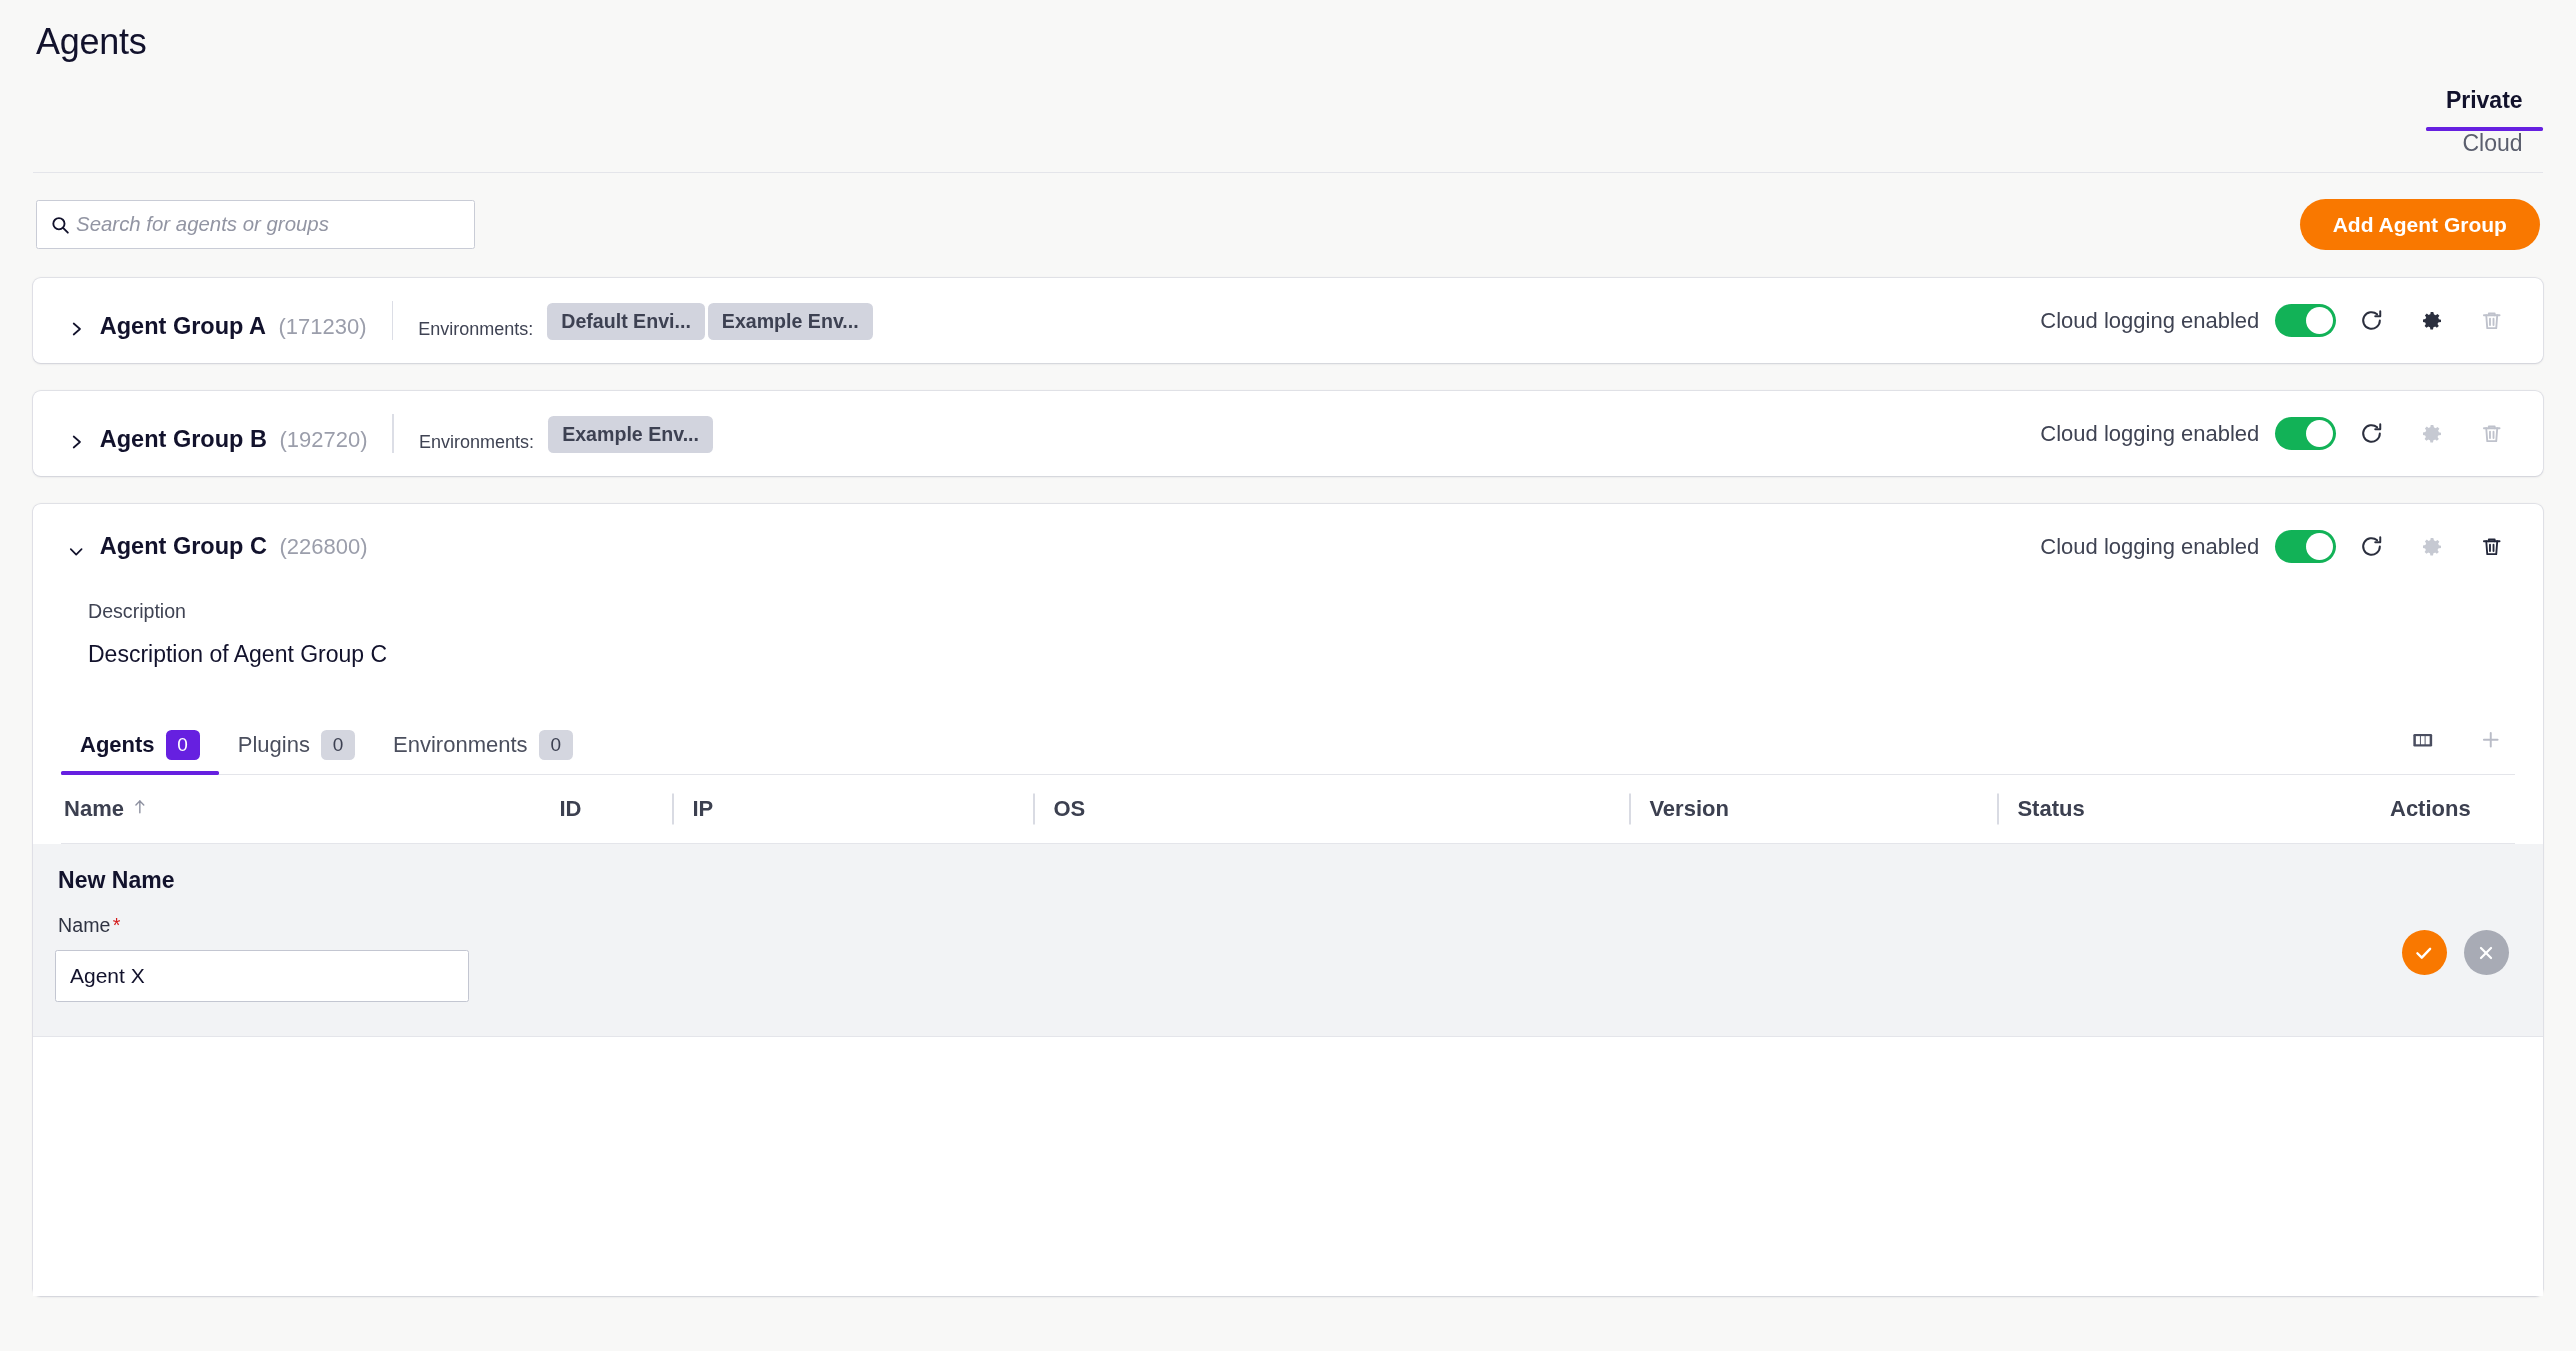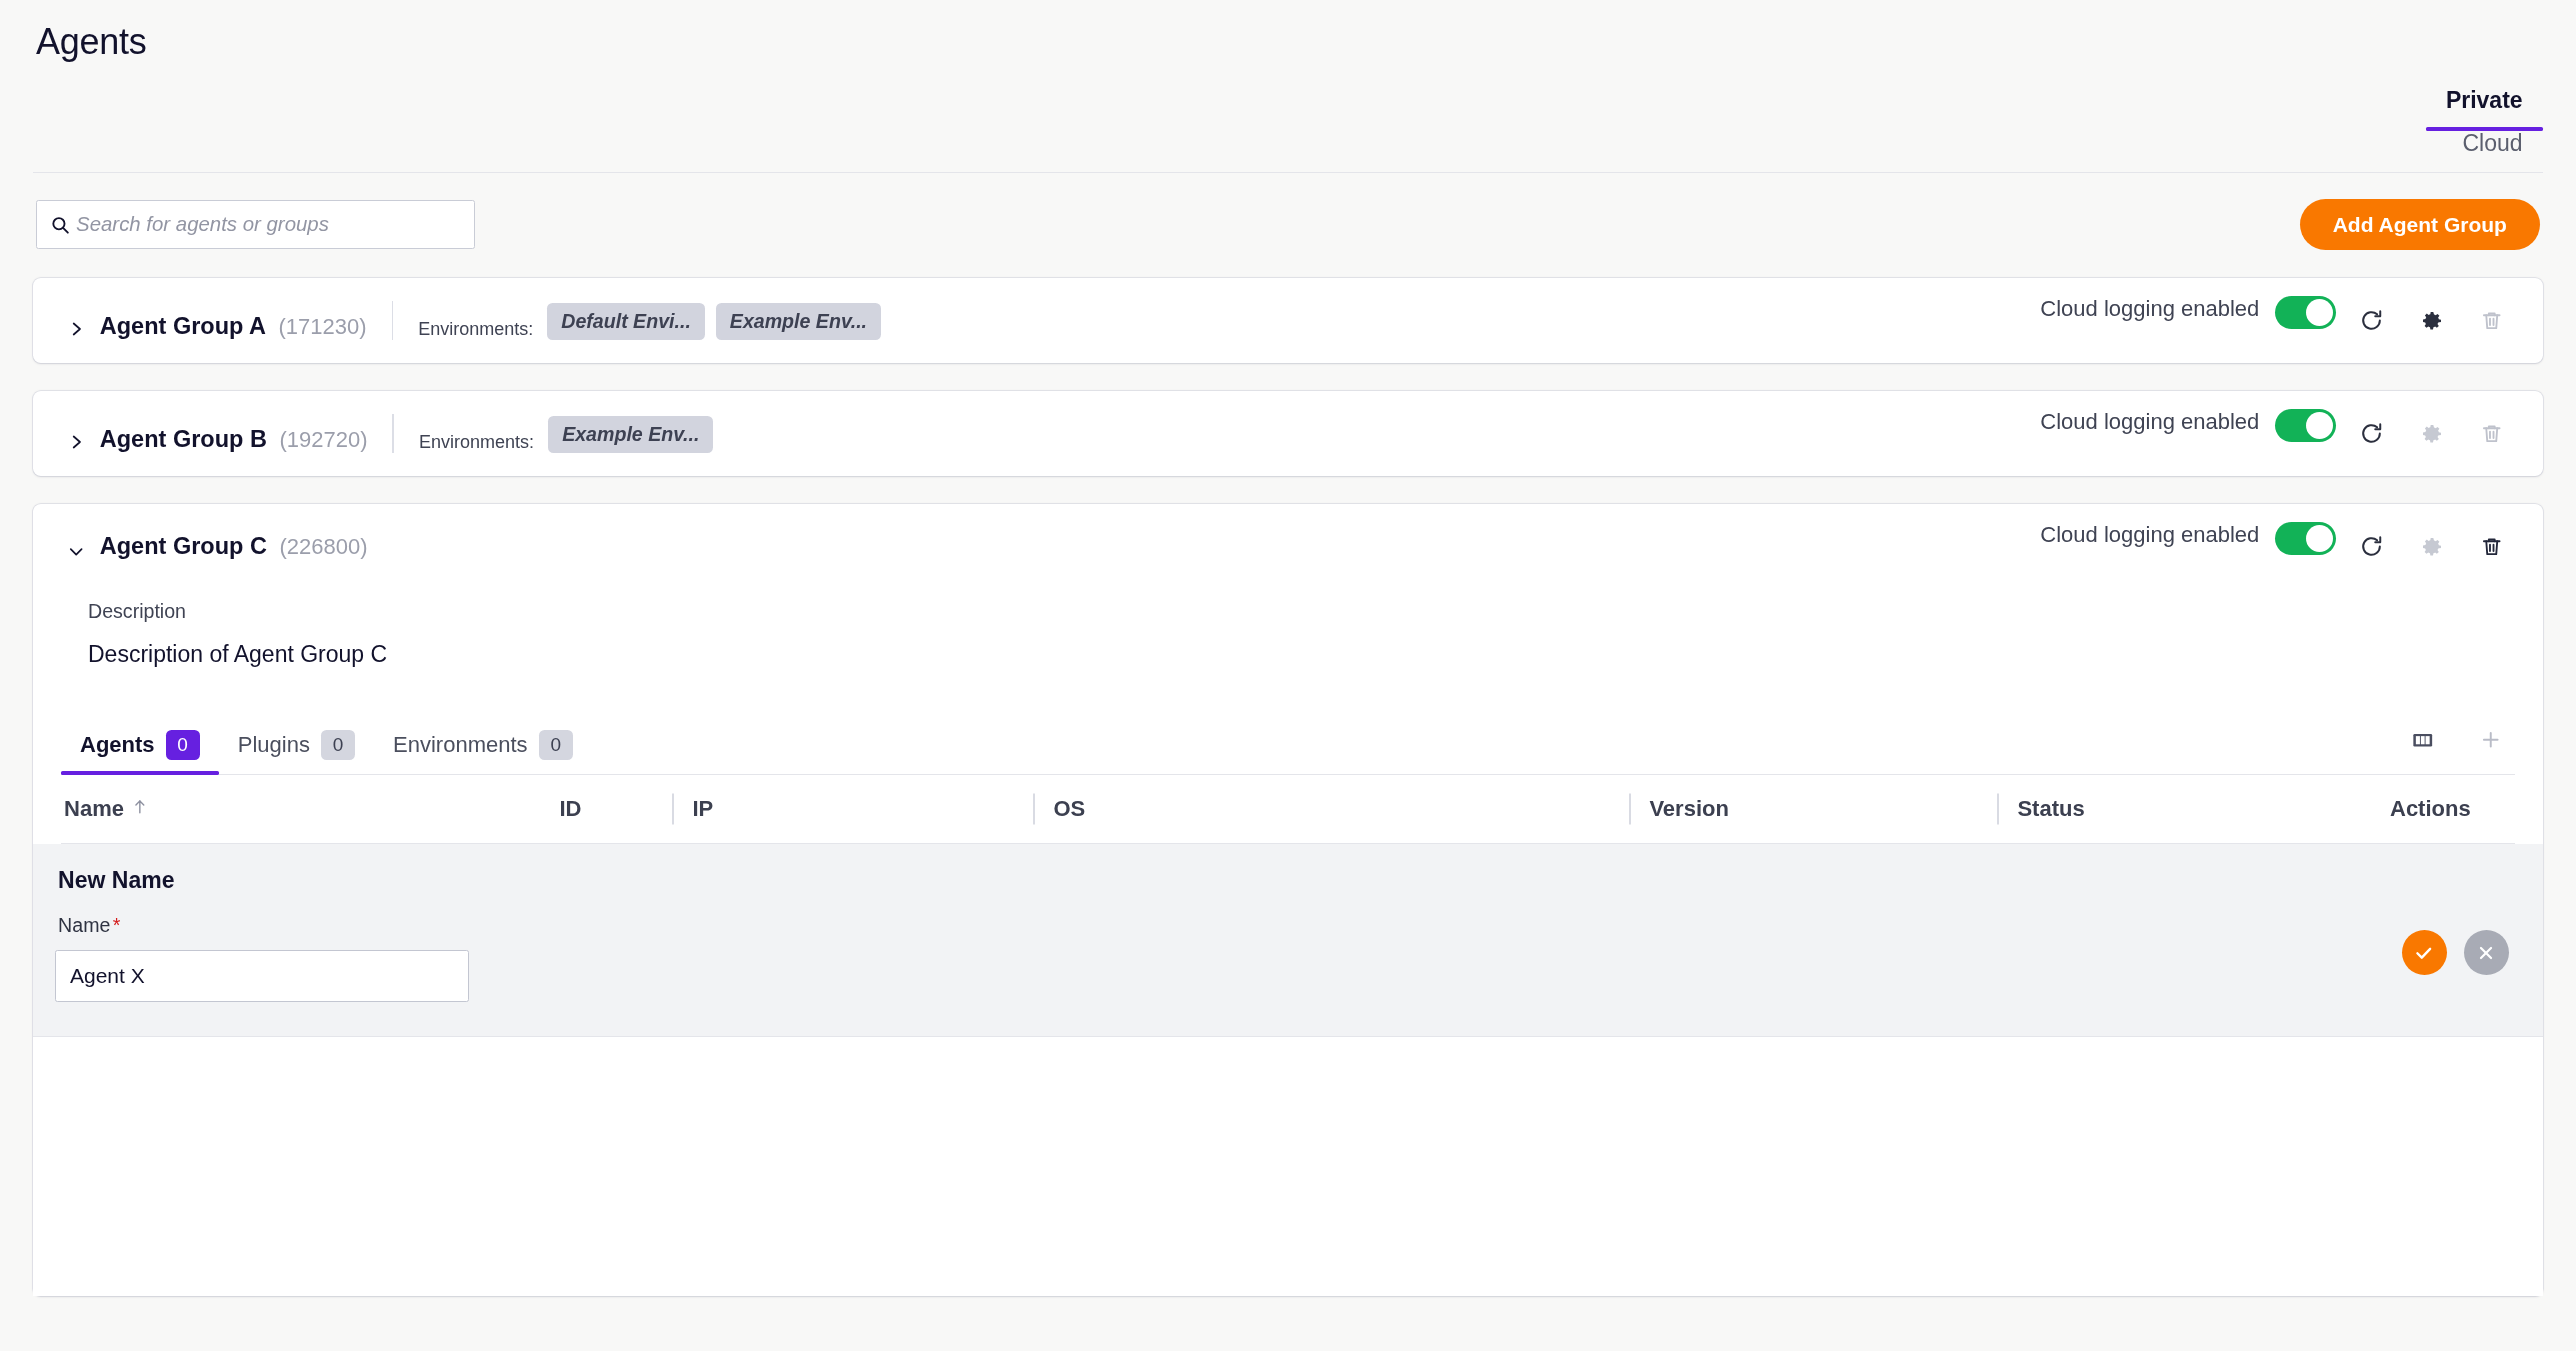--- a/index.html
+++ b/index.html
@@ -163,36 +163,36 @@
     background: #dcdee6;
     margin: 0 25px;
     flex: none;
   }
   .env-label {
     font-size: 18px;
     color: #3f4353;
     white-space: nowrap;
     margin-right: 14px;
   }
-  .chips { display: flex; align-items: center; gap: 11px; font-style: italic; }
+  .chips { display: flex; align-items: center; gap: 3px; }
   .chip {
     background: #d2d4de;
     color: #3d4152;
     font-size: 19.6px;
     font-weight: 700;
     border-radius: 5.5px;
     padding: 8.6px 14px;
     white-space: nowrap;
     line-height: 1;
     cursor: pointer;
   }
 
   .group-head-right {
     display: flex;
-    align-items: flex-start;
+    align-items: center;
     gap: 0;
     flex: none;
   }
   .logging-label {
     font-size: 22px;
     color: #3f4353;
     white-space: nowrap;
     margin-right: 15.7px;
   }
   .toggle {

